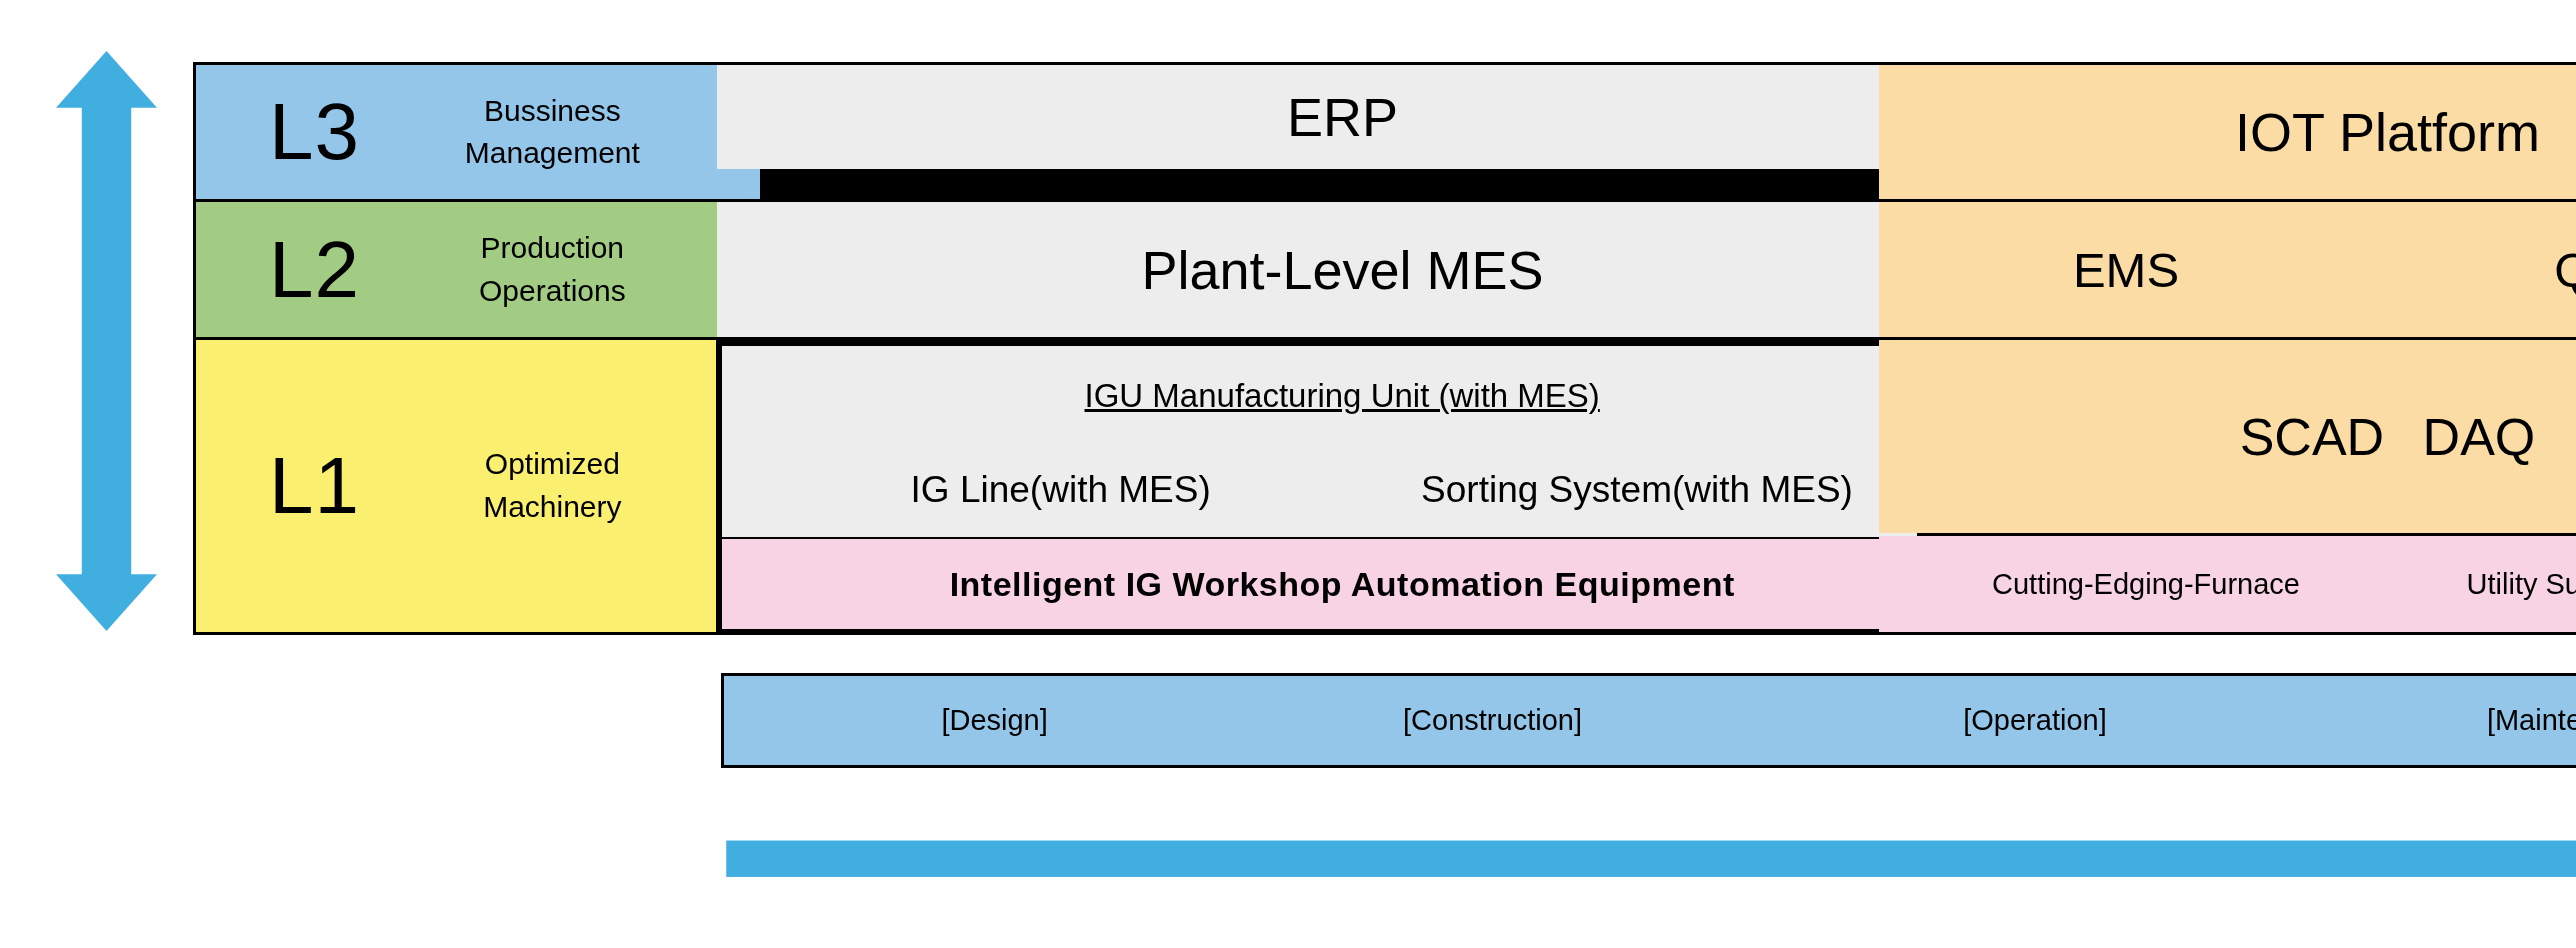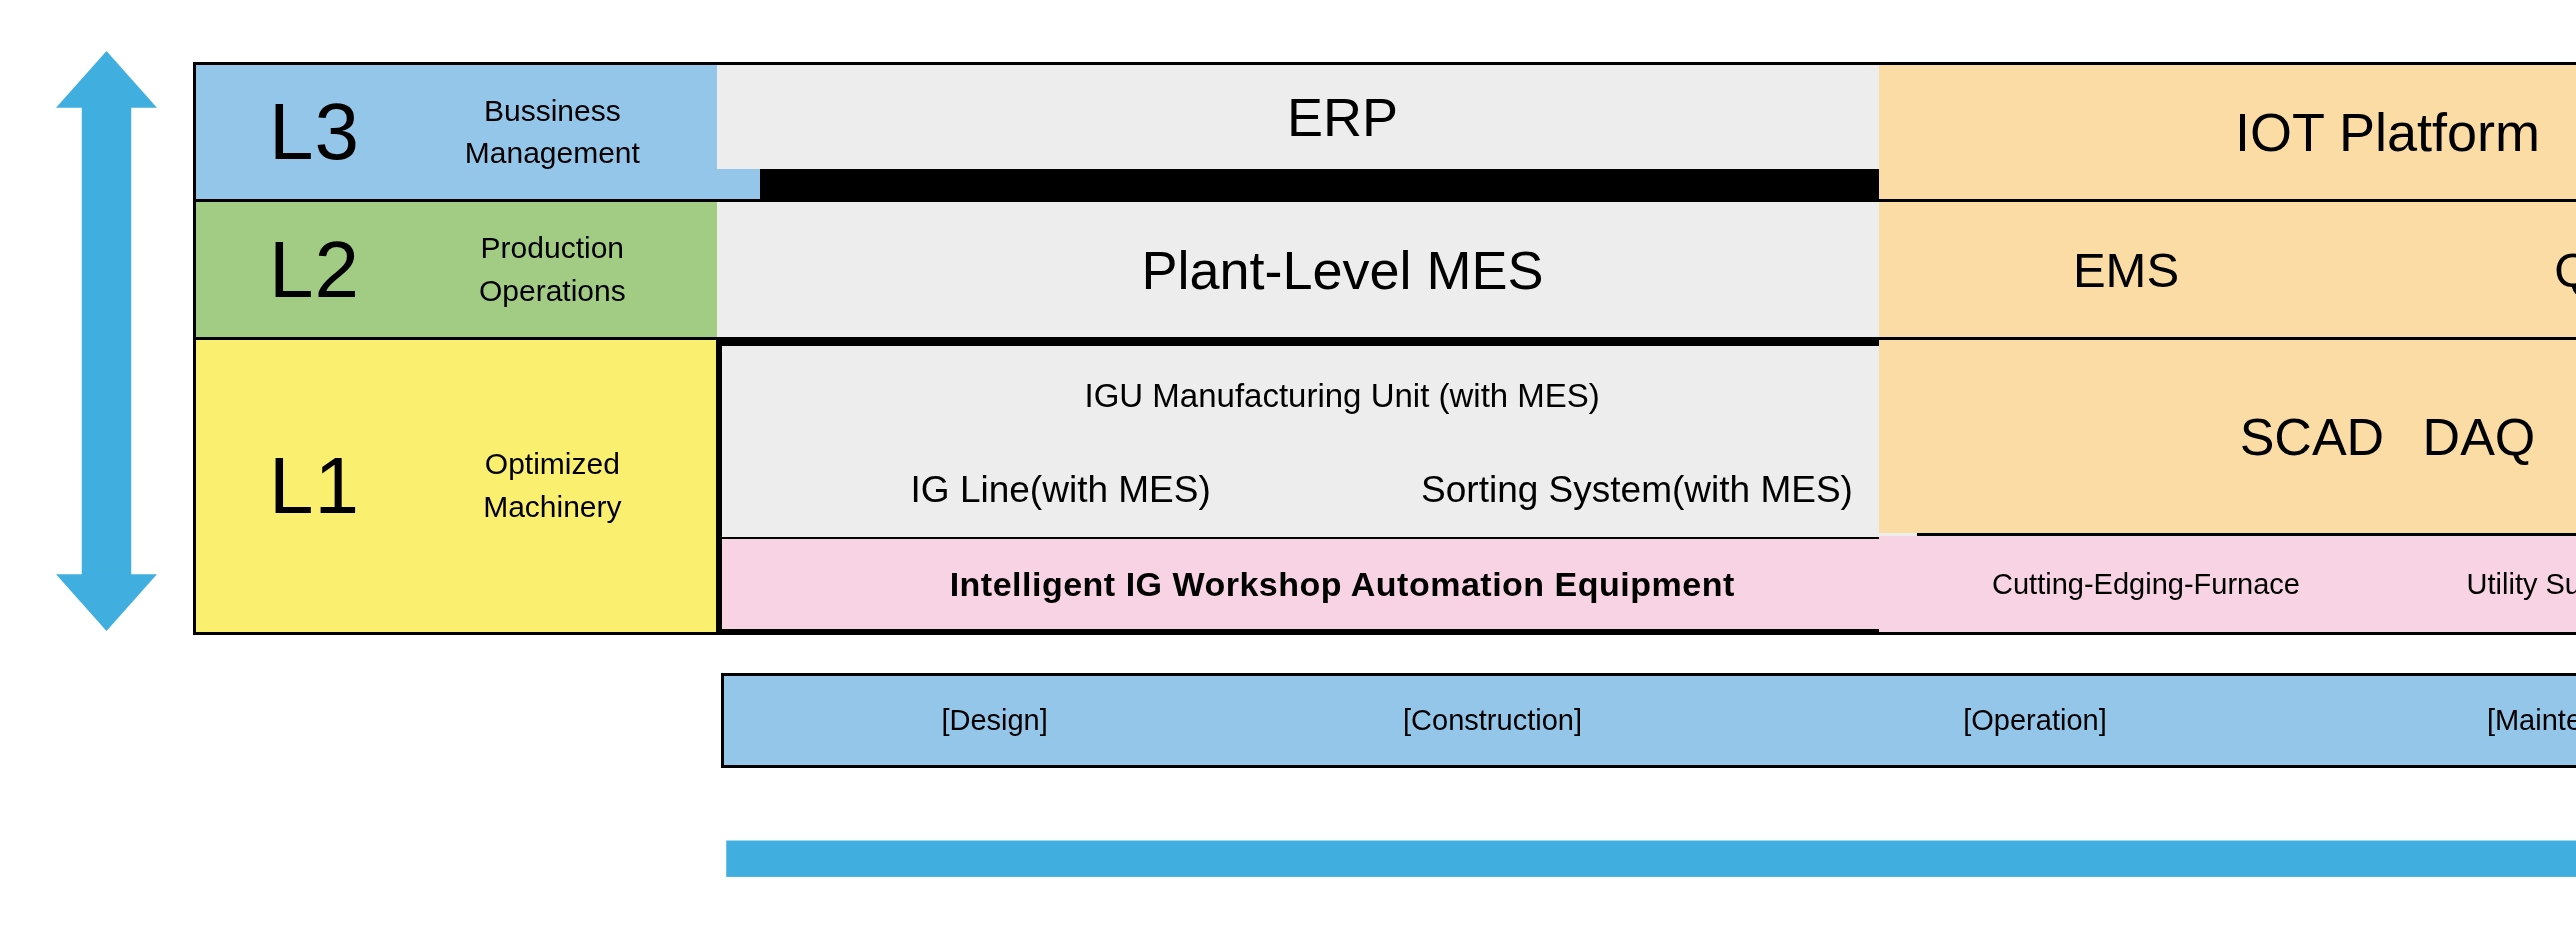--- a/index.html
+++ b/index.html
@@ -64,21 +64,21 @@
     <div class="cell bg-gray big" style="left:524px; top:140px; width:1159px; height:135px;">Plant-Level MES</div>
     <div class="cell bg-orange mid" style="left:1686px; top:140px; width:402px; height:135px;">EMS</div>
     <div class="cell bg-orange mid" style="left:2131px; top:140px; width:480px; height:135px;">QMS</div>
 
     <div class="cell bg-yellow level-cell" style="left:3.1px; top:278px; width:518px; height:292px;">
       <span class="lvl-code">L1</span>
       <span class="lvl-cat"><span>Optimized</span><br><span>Machinery</span></span>
     </div>
 
     <div class="block" style="left:523px; top:277px; width:1160px; height:296px;">
-      <div class="cell bg-gray sub" style="left:5.7px; top:7.2px; width:1149px; height:100px;">IGU Manufacturing Unit (with MES)</div>
+      <div class="cell bg-gray sub" style="left:5.7px; top:7.2px; width:1149px; height:100px;text-decoration:underline;">IGU Manufacturing Unit (with MES)</div>
       <div class="cell bg-gray sub2" style="left:5.7px; top:104px; width:586px; height:94px;">IG Line(with MES)</div>
       <div class="cell bg-gray sub2" style="left:595px; top:104px; width:560px; height:94px;">Sorting System(with MES)</div>
       <div class="cell bg-pink workshop-txt" style="left:5.7px; top:200px; width:1149px; height:90px;">Intelligent IG Workshop Automation Equipment</div>
     </div>
 
     <div class="cell bg-orange scada" style="left:1686px; top:278px; width:925px; height:193px;">SCAD DAQ</div>
     <div class="cell bg-pink pinksub" style="left:1686px; top:474px; width:442px; height:96px;">Cutting-Edging-Furnace</div>
     <div class="cell bg-pink pinksub" style="left:2131px; top:474px; width:480px; height:96px;">Utility Supply Systems</div>
   </div>
 

